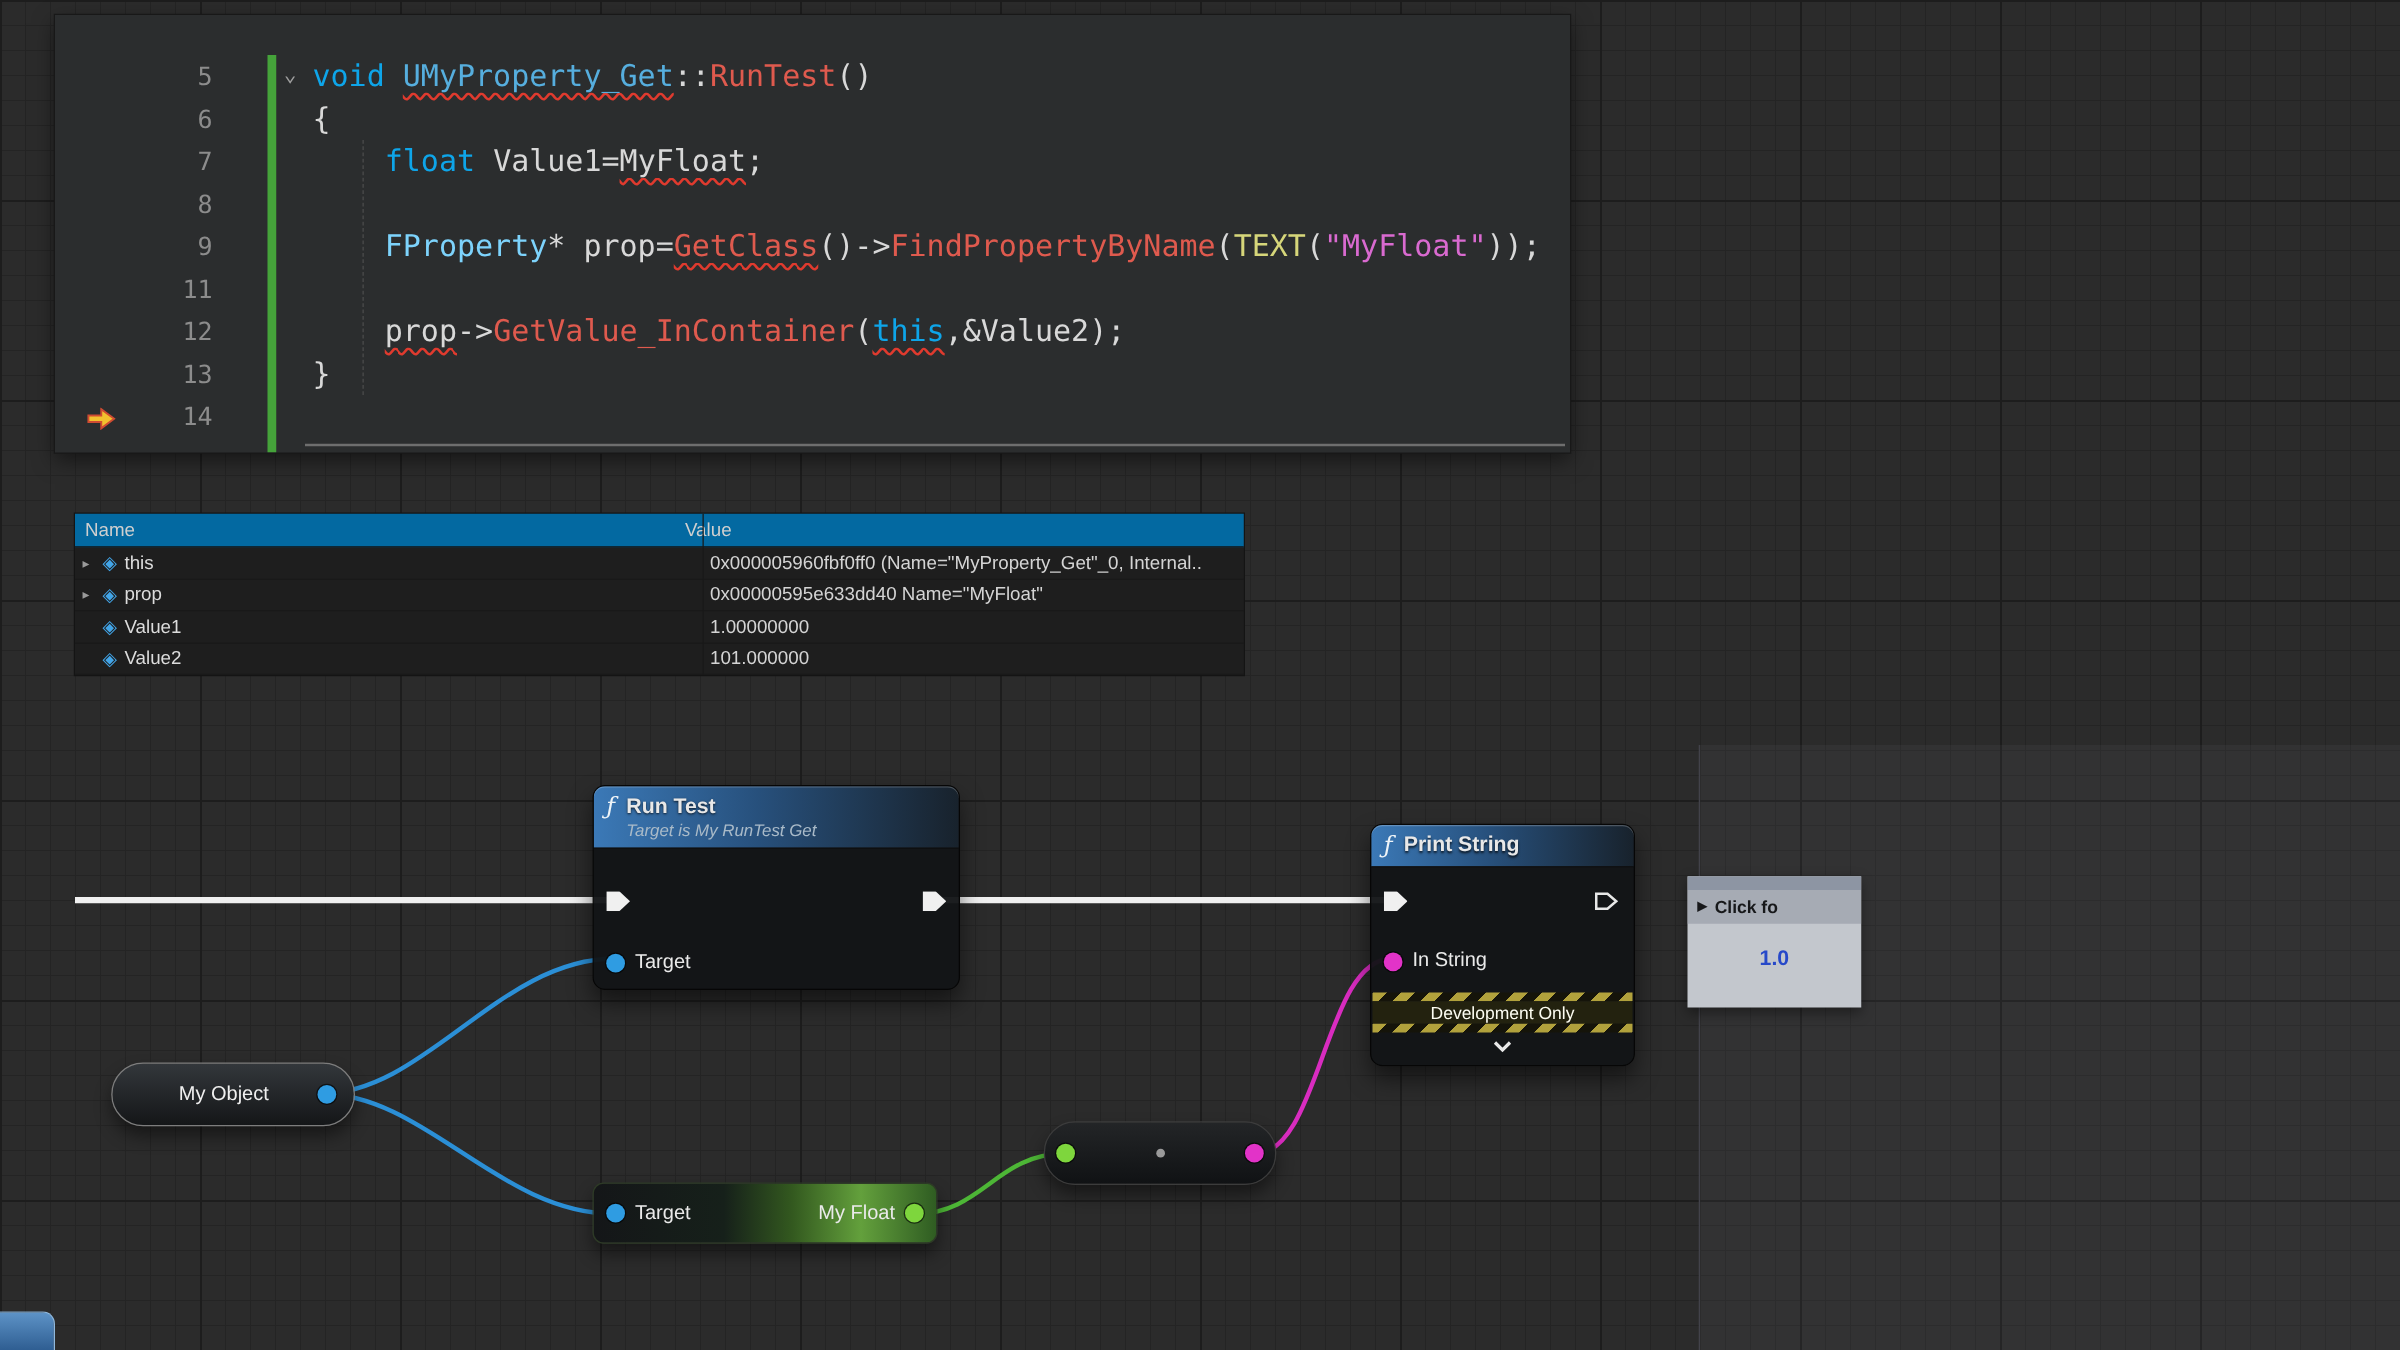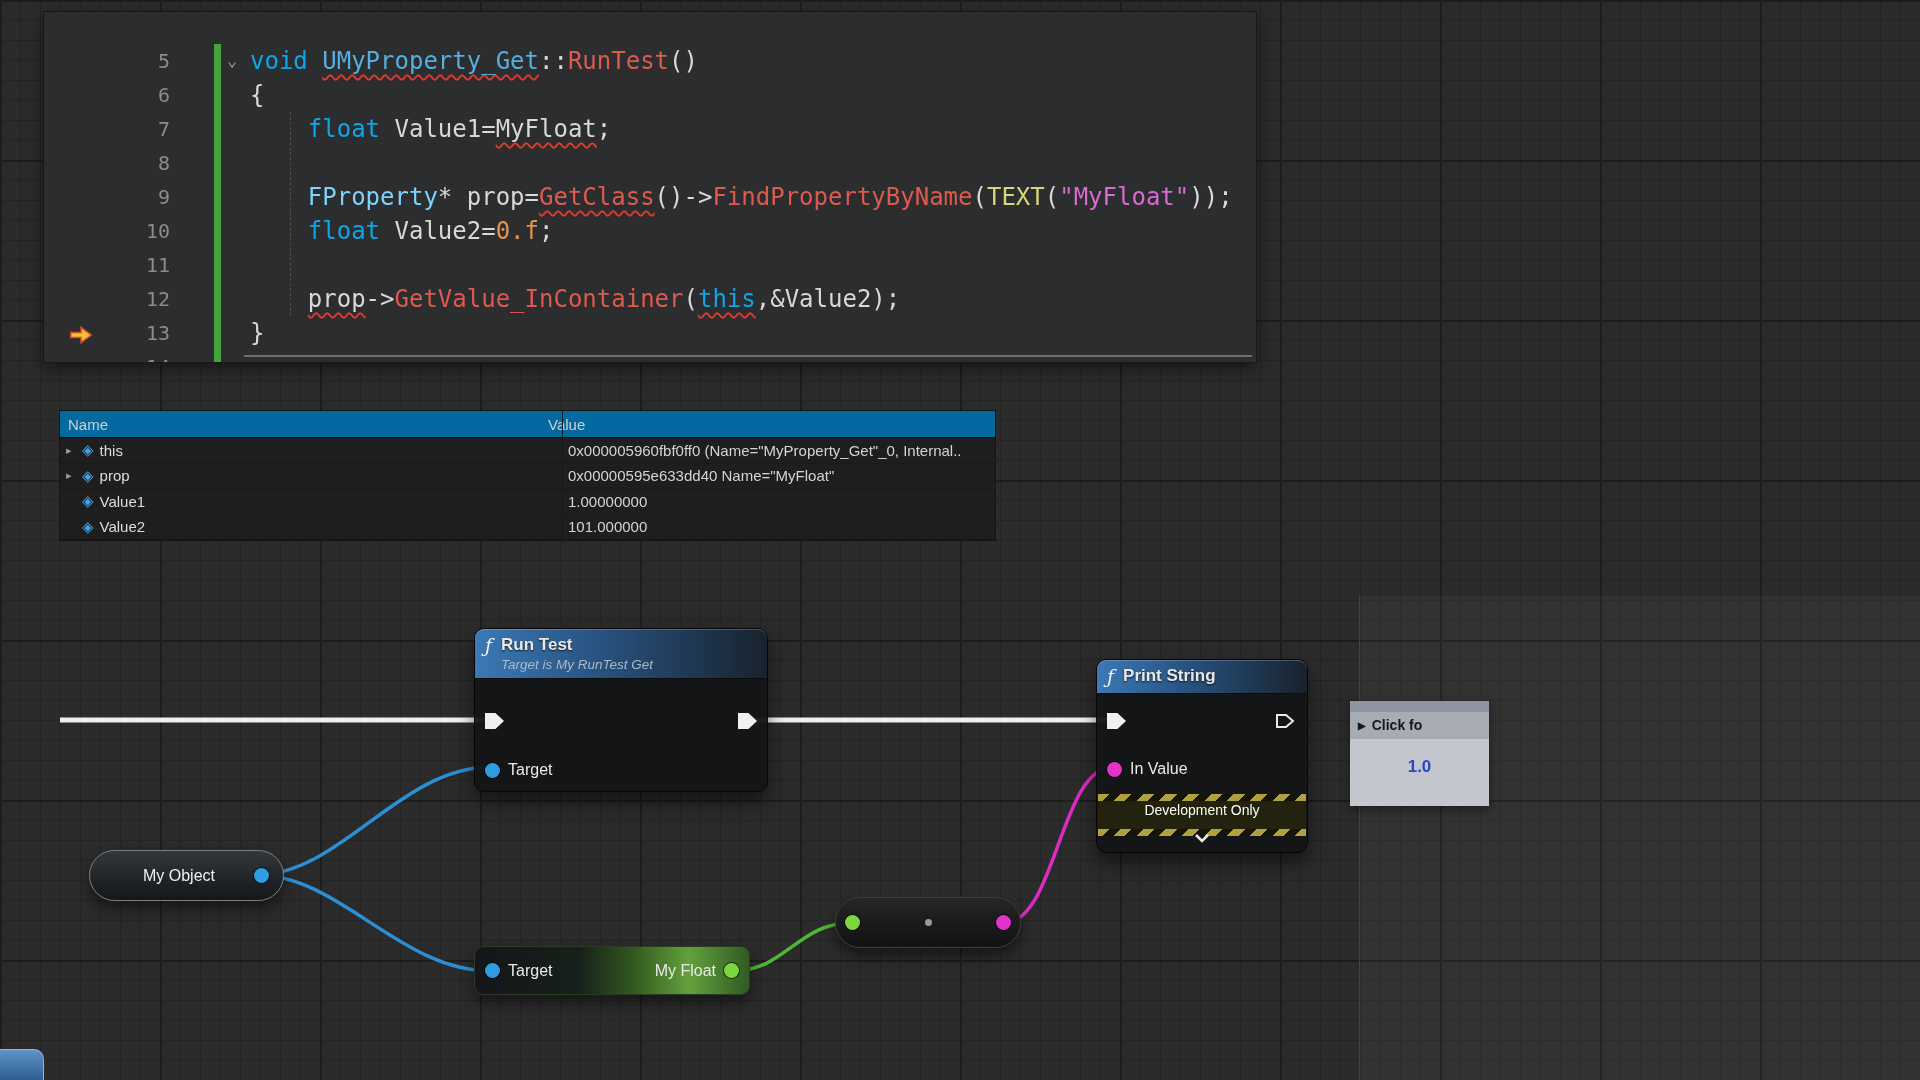--- a/index.html
+++ b/index.html
@@ -71,21 +71,21 @@
   .pin-row{position:absolute;display:flex;align-items:center;gap:8px}
   .pin{width:15px;height:15px;border-radius:50%;flex:none;box-shadow:0 0 0 1px rgba(0,0,0,.6)}
   .pin.obj{background:#2f9ce2}
   .pin.flt{background:#7ed63d}
   .pin.str{background:#e233c8}
   .pin-label{font-size:16px;color:#eaeaea;white-space:nowrap}
   .hollow-exec{position:absolute}
 
   .dev-banner{position:absolute;left:1px;right:1px;display:flex;flex-direction:column}
   .stripe{height:7px;background:repeating-linear-gradient(-45deg,#b1a13c 0 8px,#15140a 8px 16px)}
-  .dev-text{height:28px;line-height:18px;background:#23220f;color:#fdfdf2;text-align:center;font-size:14px}
+  .dev-text{height:18px;line-height:18px;background:#23220f;color:#fdfdf2;text-align:center;font-size:14px}
   .chevron{position:absolute;bottom:5px;left:0;right:0;text-align:center}
 
   .var-node{position:absolute;z-index:3;height:51px;border-radius:26px;
     background:linear-gradient(180deg,#33373b,#141618);border:1px solid #7d7d7d;
     display:flex;align-items:center;padding:0 14px;color:#efefef;box-shadow:0 8px 14px rgba(0,0,0,.45)}
   .var-node .vlabel{flex:1;text-align:center;font-size:16px}
 
   .getter-node{position:absolute;z-index:3;height:49px;border-radius:9px;border:1px solid #2d3a26;
     background:linear-gradient(90deg,#141618 0%,#16201a 38%,#33591f 58%,#63a03c 78%,#2f5c22 100%);
     display:flex;align-items:center;justify-content:space-between;padding:0 10px;color:#efefef;
@@ -144,24 +144,20 @@
       </div>
       <div class="code-line">
         <span class="line-num">8</span>
         <span class="line-text"></span>
       </div>
       <div class="code-line">
         <span class="line-num">9</span>
         <span class="line-text"><span class="tok-pl">    </span><span class="tok-typ">FProperty</span><span class="tok-pl">* prop=</span><span class="tok-fn err">GetClass</span><span class="tok-pl">()-&gt;</span><span class="tok-fn">FindPropertyByName</span><span class="tok-pl">(</span><span class="tok-mac">TEXT</span><span class="tok-pl">(</span><span class="tok-str">"MyFloat"</span><span class="tok-pl">));</span></span>
       </div>
       <div class="code-line">
-        <span class="line-num">10</span>
-        <span class="line-text"><span class="tok-pl">    </span><span class="tok-kw">float </span><span class="tok-pl">Value2</span><span class="tok-pl">=</span><span class="tok-num">0.f</span><span class="tok-pl">;</span></span>
-      </div>
-      <div class="code-line">
         <span class="line-num">11</span>
         <span class="line-text"></span>
       </div>
       <div class="code-line">
         <span class="line-num">12</span>
         <span class="line-text"><span class="tok-pl">    </span><span class="tok-pl err">prop</span><span class="tok-pl">-&gt;</span><span class="tok-fn">GetValue_InContainer</span><span class="tok-pl">(</span><span class="tok-kw err">this</span><span class="tok-pl">,&amp;Value2);</span></span>
       </div>
       <div class="code-line">
         <span class="line-num">13</span>
         <span class="line-text"><span class="tok-pl">}</span></span>
@@ -233,21 +229,21 @@
   <div class="node-header">
     <span class="fn-icon">ƒ</span>
     <div class="node-title">Print String</div>
   </div>
   <div class="exec-pin" style="left:10px;top:53px"></div>
   <svg class="hollow-exec" style="right:12px;top:53px" width="20" height="16" viewBox="0 0 20 16">
     <polygon points="2,2 11,2 18,8 11,14 2,14" fill="none" stroke="#e8e8e8" stroke-width="2"></polygon>
   </svg>
   <div class="pin-row" style="left:10px;top:100px">
     <span class="pin str"></span>
-    <span class="pin-label">In Value</span>
+    <span class="pin-label">In String</span>
   </div>
   <div class="dev-banner" style="top:134px">
     <div class="stripe"></div>
     <div class="dev-text">Development Only</div>
     <div class="stripe"></div>
   </div>
   <div class="chevron">
     <svg width="18" height="10" viewBox="0 0 18 10">
         <path d="M3 2 L9 8 L15 2" stroke="#e8e8e8" stroke-width="2.6" fill="none"></path>
       </svg>

